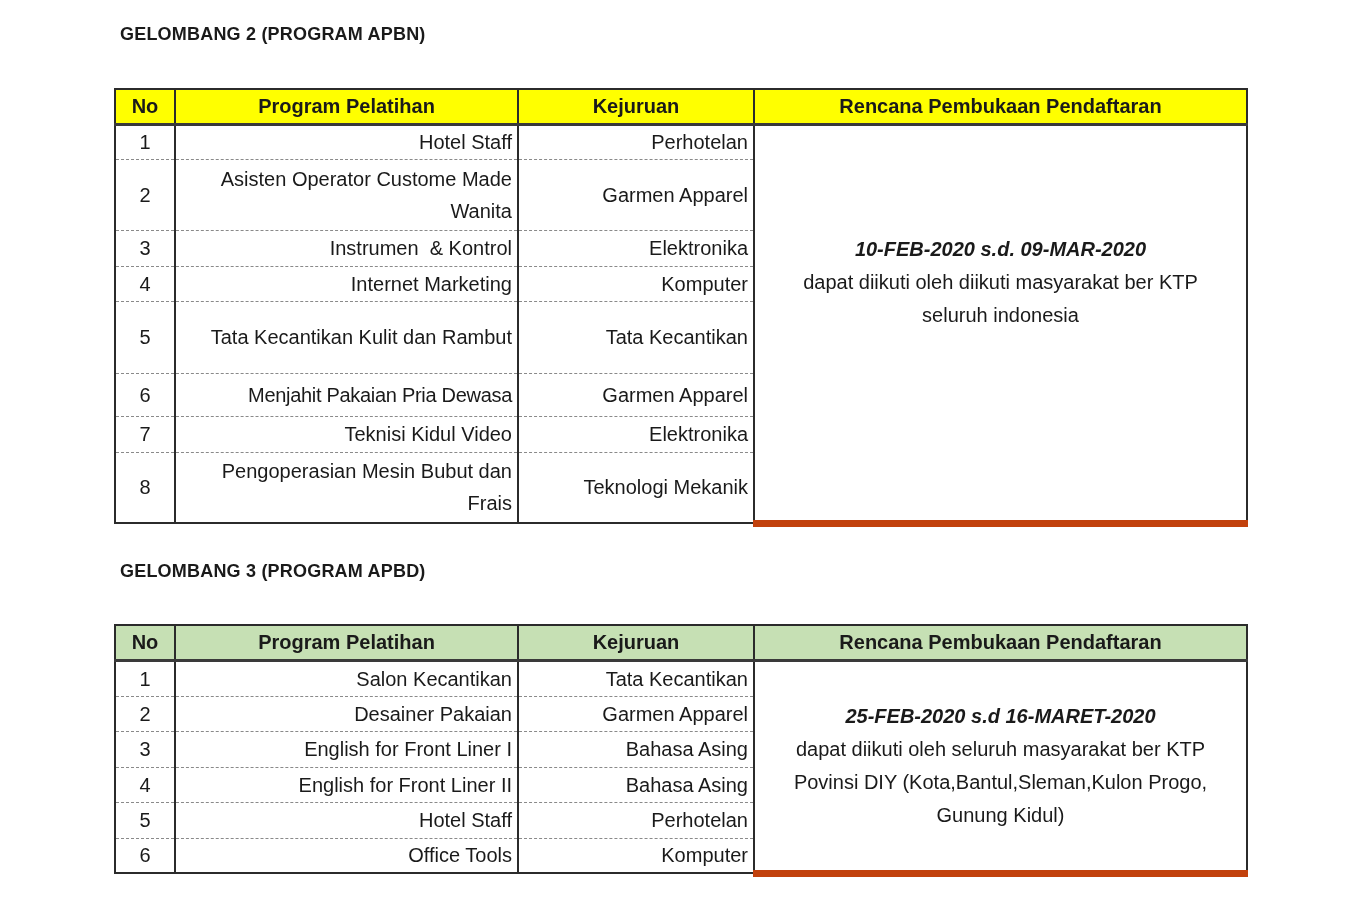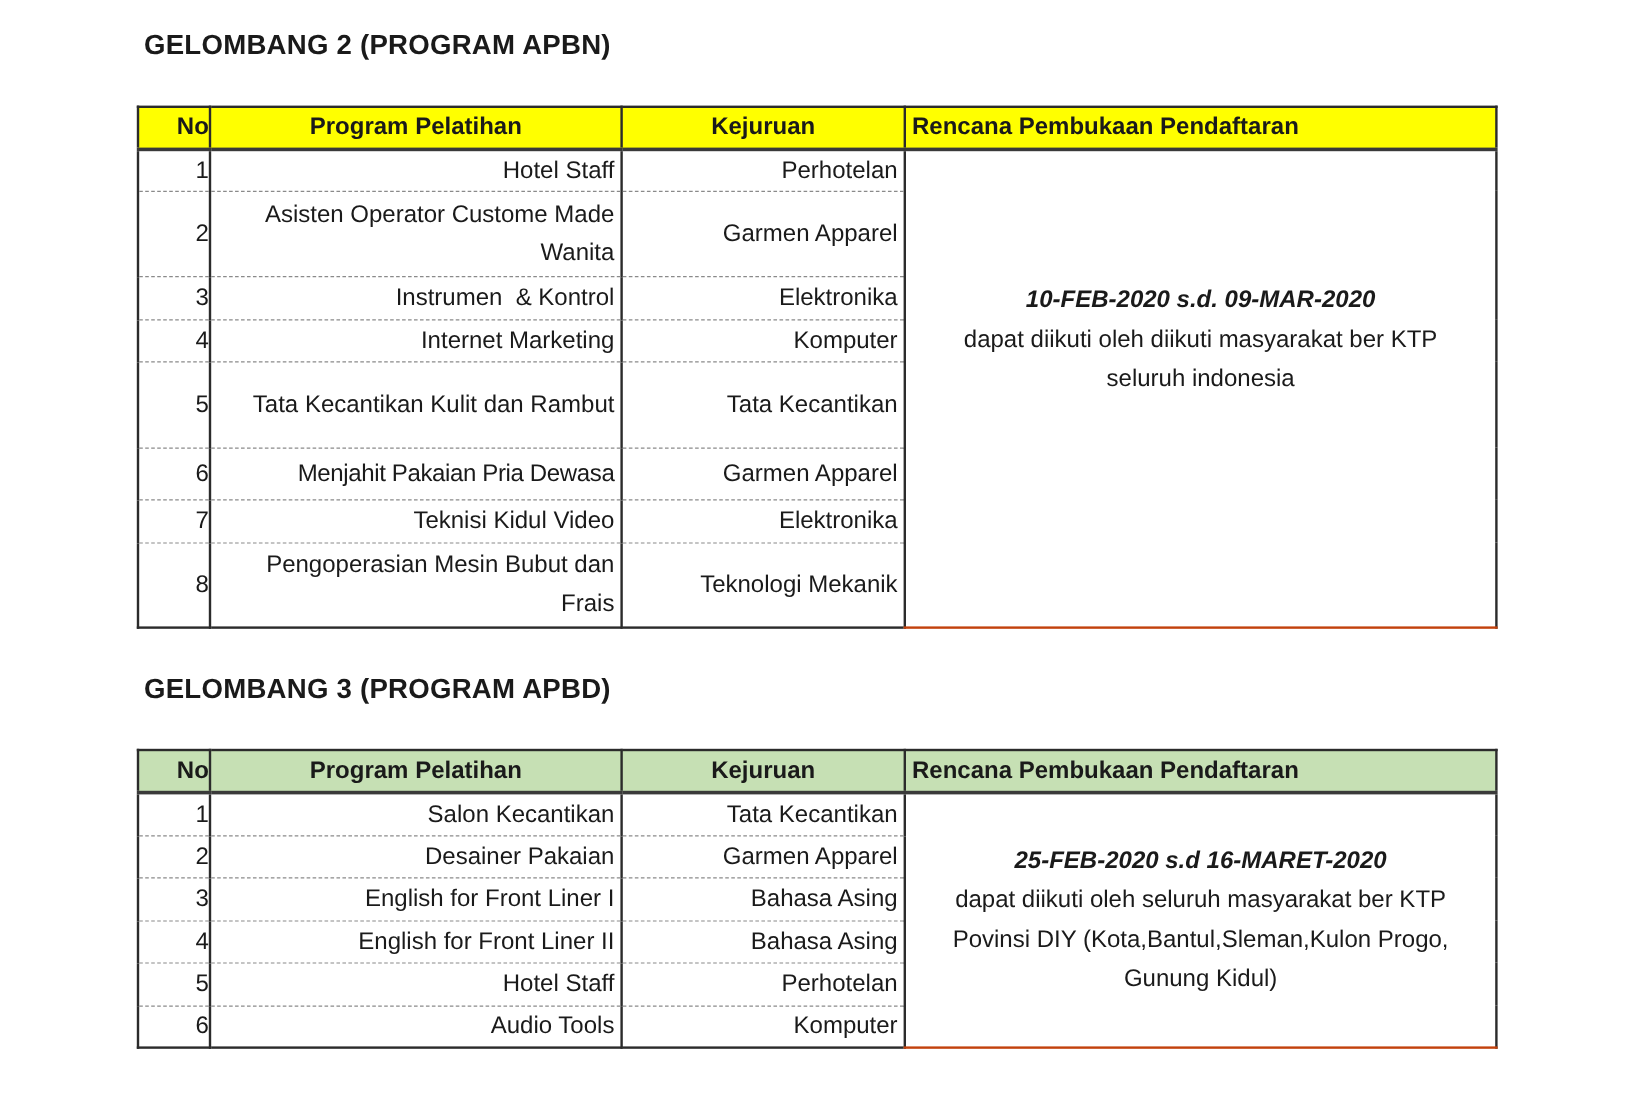--- a/index.html
+++ b/index.html
@@ -1,30 +1,30 @@
 <!DOCTYPE html>
 <html><head>
 <meta charset="utf-8">
 <style>
   html, body { margin: 0; padding: 0; background: #ffffff; }
   body { width: 1366px; height: 922px; position: relative; overflow: hidden;
          font-family: "Liberation Sans", "DejaVu Sans", sans-serif; color: #1a1a1a; }
-  .section-title { position: absolute; left: 120px; font-weight: bold; font-size: 23px;
+  .section-title { position: absolute; left: 120px; font-weight: bold; font-size: 18px;
                    letter-spacing: 0.2px; color: #1a1a1a; }
   table.sched { position: absolute; left: 114px; width: 1132px; border-collapse: collapse;
                 table-layout: fixed; font-size: 20px; }
   table.sched th, table.sched td { border-left: 2px solid #2b2b2b; border-right: 2px solid #2b2b2b;
                 padding: 0 5px; line-height: 32px; vertical-align: middle; text-align: right; }
   table.sched th { font-weight: bold; text-align: center; border-top: 2px solid #2b2b2b;
                 border-bottom: 3px solid #3a3a3a; }
-  table.sched th.c-no, table.sched td.c-no { text-align: right; padding: 0; }
-  table.sched th.c-plan { text-align: left; }
+  table.sched th.c-no, table.sched td.c-no { text-align: center; padding: 0; }
+  table.sched th.c-plan { text-align: center; }
   table.sched td { border-bottom: 1px dashed #8a8a8a; }
   table.sched tr.last td { border-bottom: 2px solid #2b2b2b; }
-  table.sched td.plan { text-align: center; border-bottom: 2px solid #c2410c; line-height: 33px; }
+  table.sched td.plan { text-align: center; border-bottom: 7px solid #c2410c; line-height: 33px; }
   .plan-date { font-weight: bold; font-style: italic; display: block; }
   .plan-note { display: block; }
   .yellow th { background: #ffff00; }
   .green th { background: #c6e0b4; }
   col.w-no { width: 60px; } col.w-prog { width: 343px; } col.w-kej { width: 236px; } col.w-plan { width: 493px; }
 </style>
 </head>
 <body>
 
 <div class="section-title" style="top:24px;">GELOMBANG 2 (PROGRAM APBN)</div>
@@ -138,17 +138,17 @@
       <td>English for Front Liner II</td>
       <td>Bahasa Asing</td>
     </tr>
     <tr style="height:36px;">
       <td class="c-no">5</td>
       <td>Hotel Staff</td>
       <td>Perhotelan</td>
     </tr>
     <tr class="last" style="height:35px;">
       <td class="c-no">6</td>
-      <td>Audio Tools</td>
+      <td>Office Tools</td>
       <td>Komputer</td>
     </tr>
   </tbody>
 </table>
 
 </body></html>

